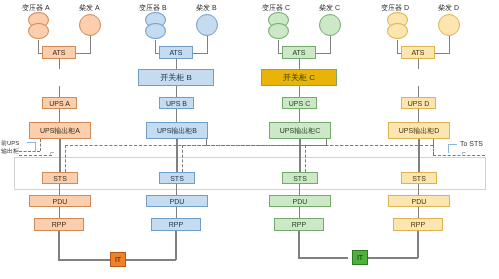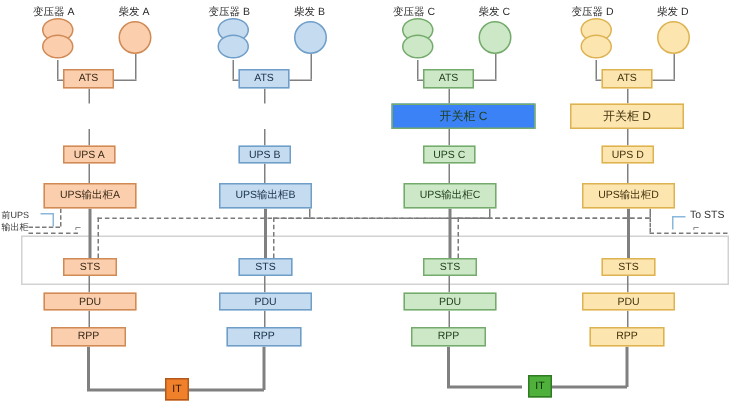--- a/index.html
+++ b/index.html
@@ -165,20 +165,24 @@
   <div class="wire v" style="left:207px; top:36px; height:17px;"></div>
   <div class="wire h" style="left:155px; top:53px; width:53px;"></div>
 
   <div class="node" style="left:159px; top:46px; width:34px; height:13px; font-size:7px;
               background:#c5dbef; border-color:#6f9ec9; color:#17314a;">
     <span>ATS</span>
   </div>
 
   <div class="wire v" style="left:176px; top:59px; height:10px;"></div>
 
+  <div class="node" style="left:138px; top:69px; width:76px; height:17px; font-size:8px;
+              background:#c5dbef; border-color:#6f9ec9; color:#17314a;">
+    <span>开关柜 B</span>
+  </div>
 
   <div class="wire v" style="left:176px; top:86px; height:11px;"></div>
 
   <div class="node" style="left:159px; top:97px; width:35px; height:12px; font-size:7px;
               background:#c5dbef; border-color:#6f9ec9; color:#17314a;">
     <span>UPS B</span>
   </div>
 
   <div class="wire v" style="left:176px; top:109px; height:13px;"></div>
 
@@ -228,22 +232,22 @@
   <div class="wire v" style="left:330px; top:36px; height:17px;"></div>
   <div class="wire h" style="left:278px; top:53px; width:53px;"></div>
 
   <div class="node" style="left:282px; top:46px; width:34px; height:13px; font-size:7px;
               background:#cde8c6; border-color:#74ab6c; color:#1e3d1a;">
     <span>ATS</span>
   </div>
 
   <div class="wire v" style="left:299px; top:59px; height:10px;"></div>
 
-  <div class="node" style="left:261px; top:69px; width:96px; height:17px; font-size:8px;
-              background:#3b82f6; border-color:#74ab6c; color:#1e3d1a;">
+  <div class="node" style="left:261px; top:69px; width:76px; height:17px; font-size:8px;
+              background:#eab308; border-color:#74ab6c; color:#1e3d1a;">
     <span>开关柜 C</span>
   </div>
 
   <div class="wire v" style="left:299px; top:86px; height:11px;"></div>
 
   <div class="node" style="left:282px; top:97px; width:35px; height:12px; font-size:7px;
               background:#cde8c6; border-color:#74ab6c; color:#1e3d1a;">
     <span>UPS C</span>
   </div>
 
@@ -290,24 +294,20 @@
   <div class="wire v" style="left:449px; top:36px; height:17px;"></div>
   <div class="wire h" style="left:397px; top:53px; width:53px;"></div>
 
   <div class="node" style="left:401px; top:46px; width:34px; height:13px; font-size:7px;
               background:#fde5b0; border-color:#ddb352; color:#42330d;">
     <span>ATS</span>
   </div>
 
   <div class="wire v" style="left:418px; top:59px; height:10px;"></div>
 
-  <div class="node" style="left:380px; top:69px; width:76px; height:17px; font-size:8px;
-              background:#fde5b0; border-color:#ddb352; color:#42330d;">
-    <span>开关柜 D</span>
-  </div>
 
   <div class="wire v" style="left:418px; top:86px; height:11px;"></div>
 
   <div class="node" style="left:401px; top:97px; width:35px; height:12px; font-size:7px;
               background:#fde5b0; border-color:#ddb352; color:#42330d;">
     <span>UPS D</span>
   </div>
 
   <div class="wire v" style="left:418px; top:109px; height:13px;"></div>
 

